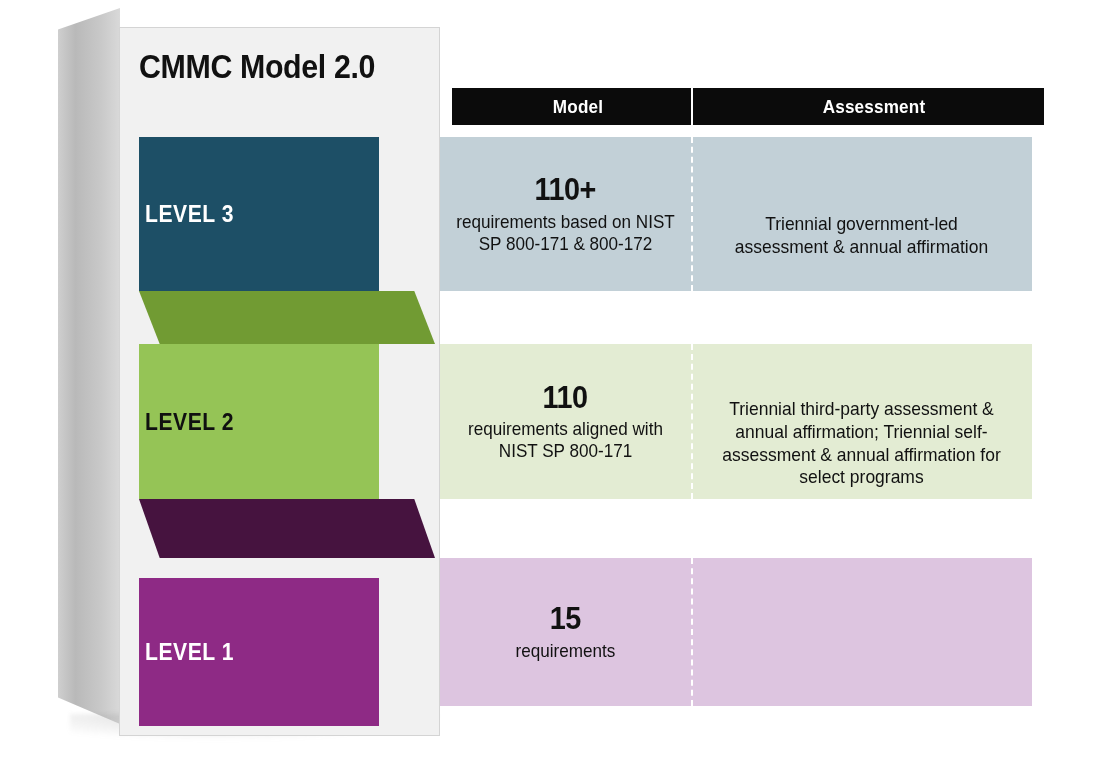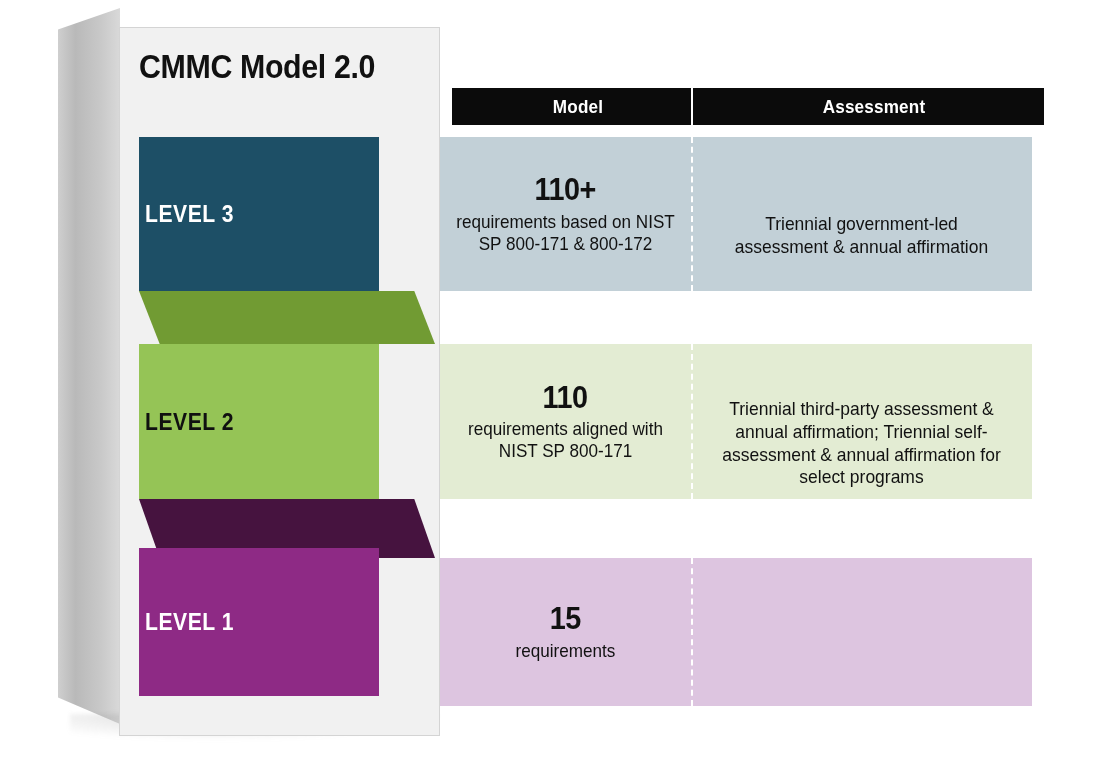--- a/index.html
+++ b/index.html
@@ -176,21 +176,21 @@
     top: 137px; height: 154px;
     background: #1d4f66;
   }
   .level-bar.lvl3 .lvl-label { color: #ffffff; }
   .level-bar.lvl2 {
     top: 344px; height: 155px;
     background: #95c456;
   }
   .level-bar.lvl2 .lvl-label { color: #101010; }
   .level-bar.lvl1 {
-    top: 548px; height: 148px;
+    top: 578px; height: 148px;
     background: #8e2a85;
   }
   .level-bar.lvl1 .lvl-label { color: #ffffff; }
 
   
   .connector {
     position: absolute;
     left: 139px;
     width: 296px;
   }

